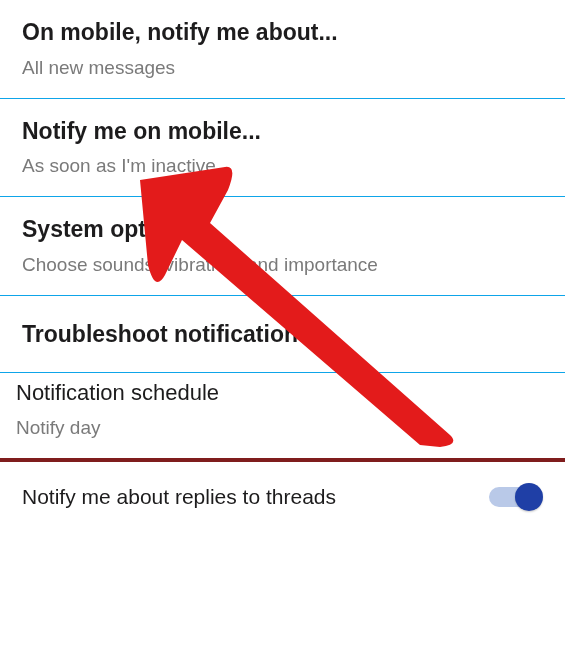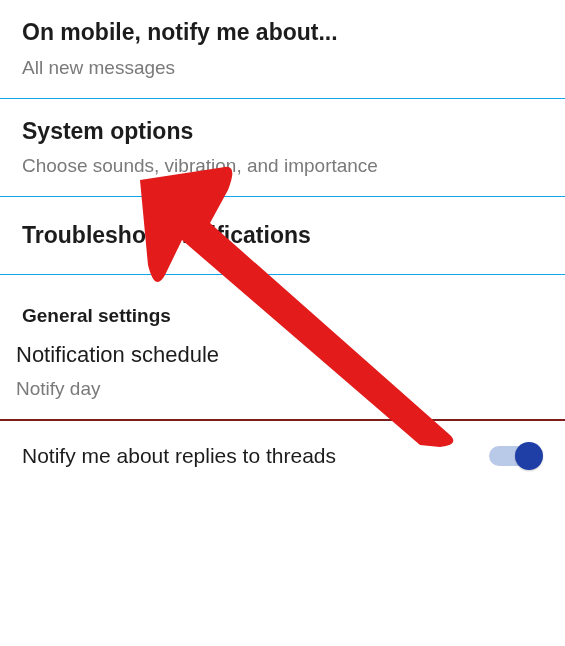--- a/index.html
+++ b/index.html
@@ -36,21 +36,21 @@
       font-weight: 700;
       color: #1d1c1d;
       padding: 30px 22px 8px 22px;
     }
     .item-no-sub { padding: 24px 22px; }
     .toggle-row {
       display: flex;
       align-items: center;
       justify-content: space-between;
       padding: 20px 22px 24px 22px;
-      border-top: 2px solid #7f1d1d;
+      border-top: 4px solid #7f1d1d;
     }
     .toggle-label {
       font-size: 21px;
       color: #1d1c1d;
     }
     .toggle {
       width: 54px;
       height: 30px;
       position: relative;
       cursor: pointer;
@@ -82,31 +82,34 @@
 </head>
 <body>
 
 <div class="list">
 
   <div class="item">
     <div class="title">On mobile, notify me about...</div>
     <div class="subtitle">All new messages</div>
   </div>
 
+  <div class="item">
+    <div class="title">Notify me on mobile...</div>
+    <div class="subtitle">As soon as I'm inactive</div>
+  </div>
 
   <div class="item">
     <div class="title">System options</div>
     <div class="subtitle">Choose sounds, vibration, and importance</div>
   </div>
 
   <div class="item item-no-sub">
     <div class="title">Troubleshoot notifications</div>
   </div>
 
-  <div class="section-header">General settings</div>
 
   <div class="item noborder" style="padding-top:6px;">
     <div class="title" style="font-weight:500; font-size:22px;">Notification schedule</div>
     <div class="subtitle">Notify day</div>
   </div>
 
   <div class="toggle-row">
     <div class="toggle-label">Notify me about replies to threads</div>
     <div class="toggle">
       <div class="toggle-track"></div>

